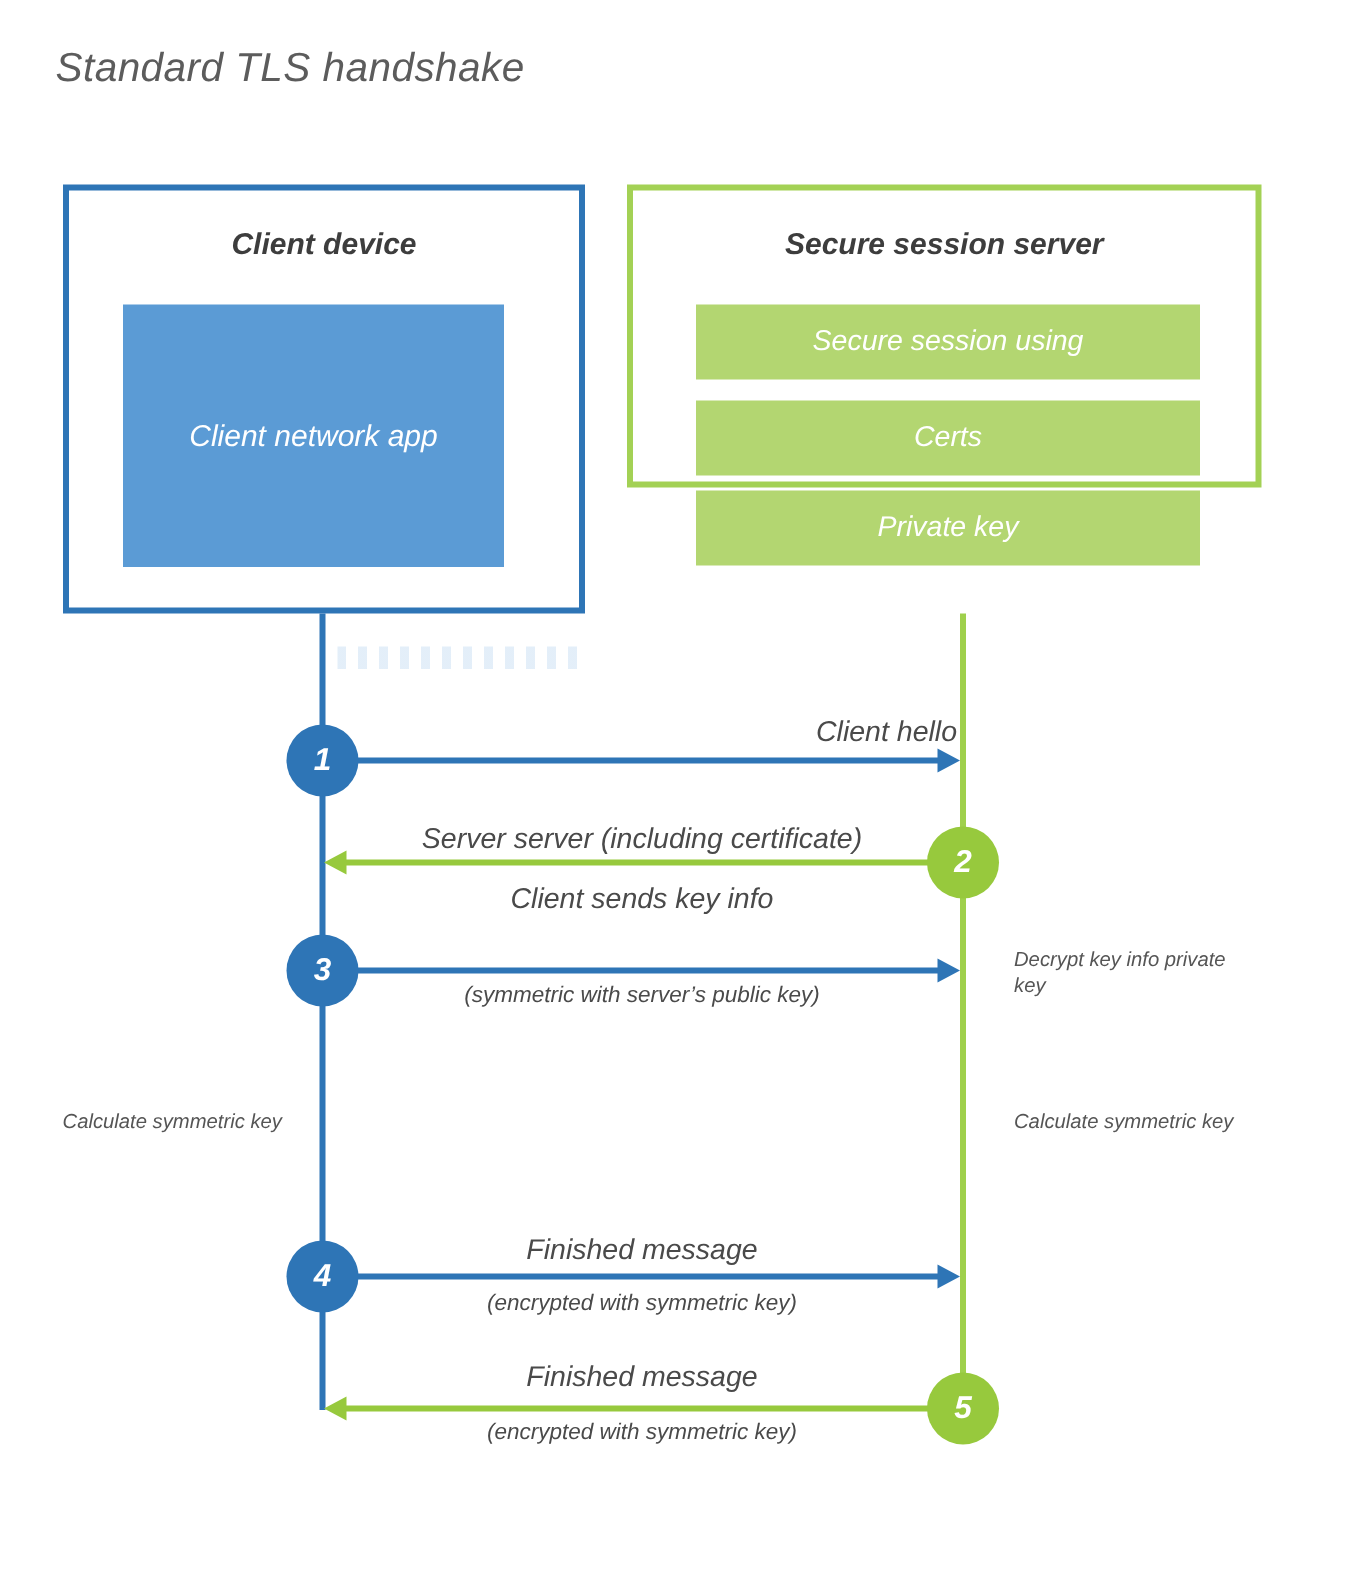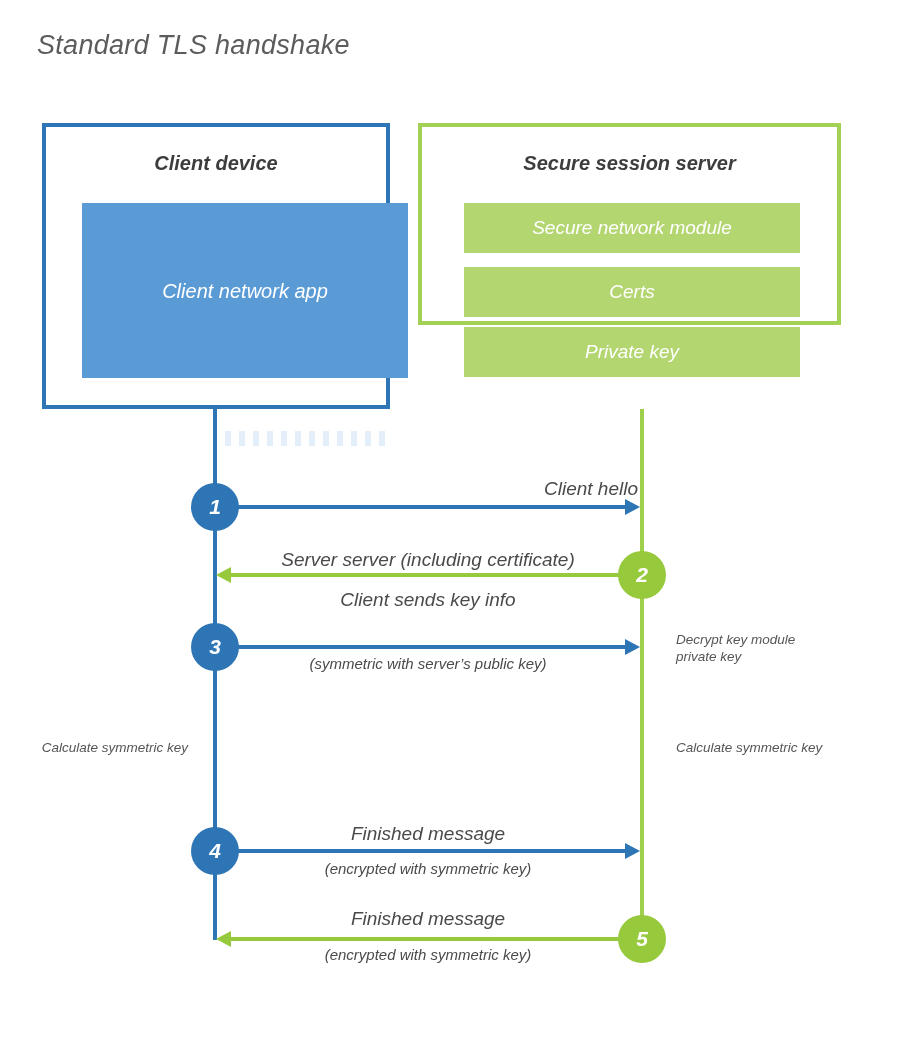--- a/index.html
+++ b/index.html
@@ -18,21 +18,21 @@
 
   
   .actor-box{box-sizing:border-box;background:#ffffff;}
   .client-box{left:42px;top:123px;width:348px;height:286px;border:4px solid #2e75b6;}
   .server-box{left:418px;top:123px;width:423px;height:202px;border:4px solid #a3d155;}
   .actor-heading{
     width:100%;text-align:center;top:25px;left:0;
     font-size:20px;font-weight:700;color:#3d3d3d;
   }
   .client-app{
-    left:36px;top:76px;width:326px;height:175px;background:#5b9bd5;
+    left:36px;top:76px;width:254px;height:175px;background:#5b9bd5;
     display:flex;align-items:center;justify-content:center;text-align:center;
     color:#ffffff;font-size:20px;line-height:28px;padding:0 40px;box-sizing:border-box;
   }
   .server-bar{
     left:42px;width:336px;height:50px;background:#b3d671;
     display:flex;align-items:center;justify-content:center;
     color:#ffffff;font-size:19px;
   }
   .bar-0{top:76px;} .bar-1{top:140px;} .bar-2{top:200px;}
 
@@ -96,21 +96,21 @@
 
 <div class="abs page-title">Standard TLS handshake</div>
 
 <div class="abs actor-box client-box">
   <div class="abs actor-heading">Client device</div>
   <div class="abs client-app">Client network app</div>
 </div>
 
 <div class="abs actor-box server-box">
   <div class="abs actor-heading">Secure session server</div>
-  <div class="abs server-bar bar-0">Secure network module</div>
+  <div class="abs server-bar bar-0">Secure session using</div>
   <div class="abs server-bar bar-2">Private key</div>
   <div class="abs server-bar bar-1">Certs</div>
 </div>
 
 <div class="abs vline vline-client"></div>
 <div class="abs vline vline-server"></div>
 <div class="abs ghost-dashes"></div>
 
 <div class="abs arrow-line blue-line" style="left:215px;top:505px;width:412px;"></div>
 <div class="abs head-right" style="left:625px;top:499px;"></div>
@@ -120,21 +120,21 @@
 <div class="abs arrow-line green-line" style="left:230px;top:573px;width:412px;"></div>
 <div class="abs head-left" style="left:216px;top:567px;"></div>
 <div class="abs msg-label" style="top:549px;">Server server (including certificate)</div>
 <div class="abs circle circle-green c2">2</div>
 
 <div class="abs arrow-line blue-line" style="left:215px;top:645px;width:412px;"></div>
 <div class="abs head-right" style="left:625px;top:639px;"></div>
 <div class="abs msg-label" style="top:589px;">Client sends key info</div>
 <div class="abs msg-sub" style="top:655px;">(symmetric with server’s public key)</div>
 <div class="abs circle circle-blue c3">3</div>
-<div class="abs side-note note-decrypt">Decrypt key module private key</div>
+<div class="abs side-note note-decrypt">Decrypt key info private key</div>
 
 <div class="abs side-note note-calc-left">Calculate symmetric key</div>
 <div class="abs side-note note-calc-right">Calculate symmetric key</div>
 
 <div class="abs arrow-line blue-line" style="left:215px;top:849px;width:412px;"></div>
 <div class="abs head-right" style="left:625px;top:843px;"></div>
 <div class="abs msg-label" style="top:823px;">Finished message</div>
 <div class="abs msg-sub" style="top:860px;">(encrypted with symmetric key)</div>
 <div class="abs circle circle-blue c4">4</div>
 

